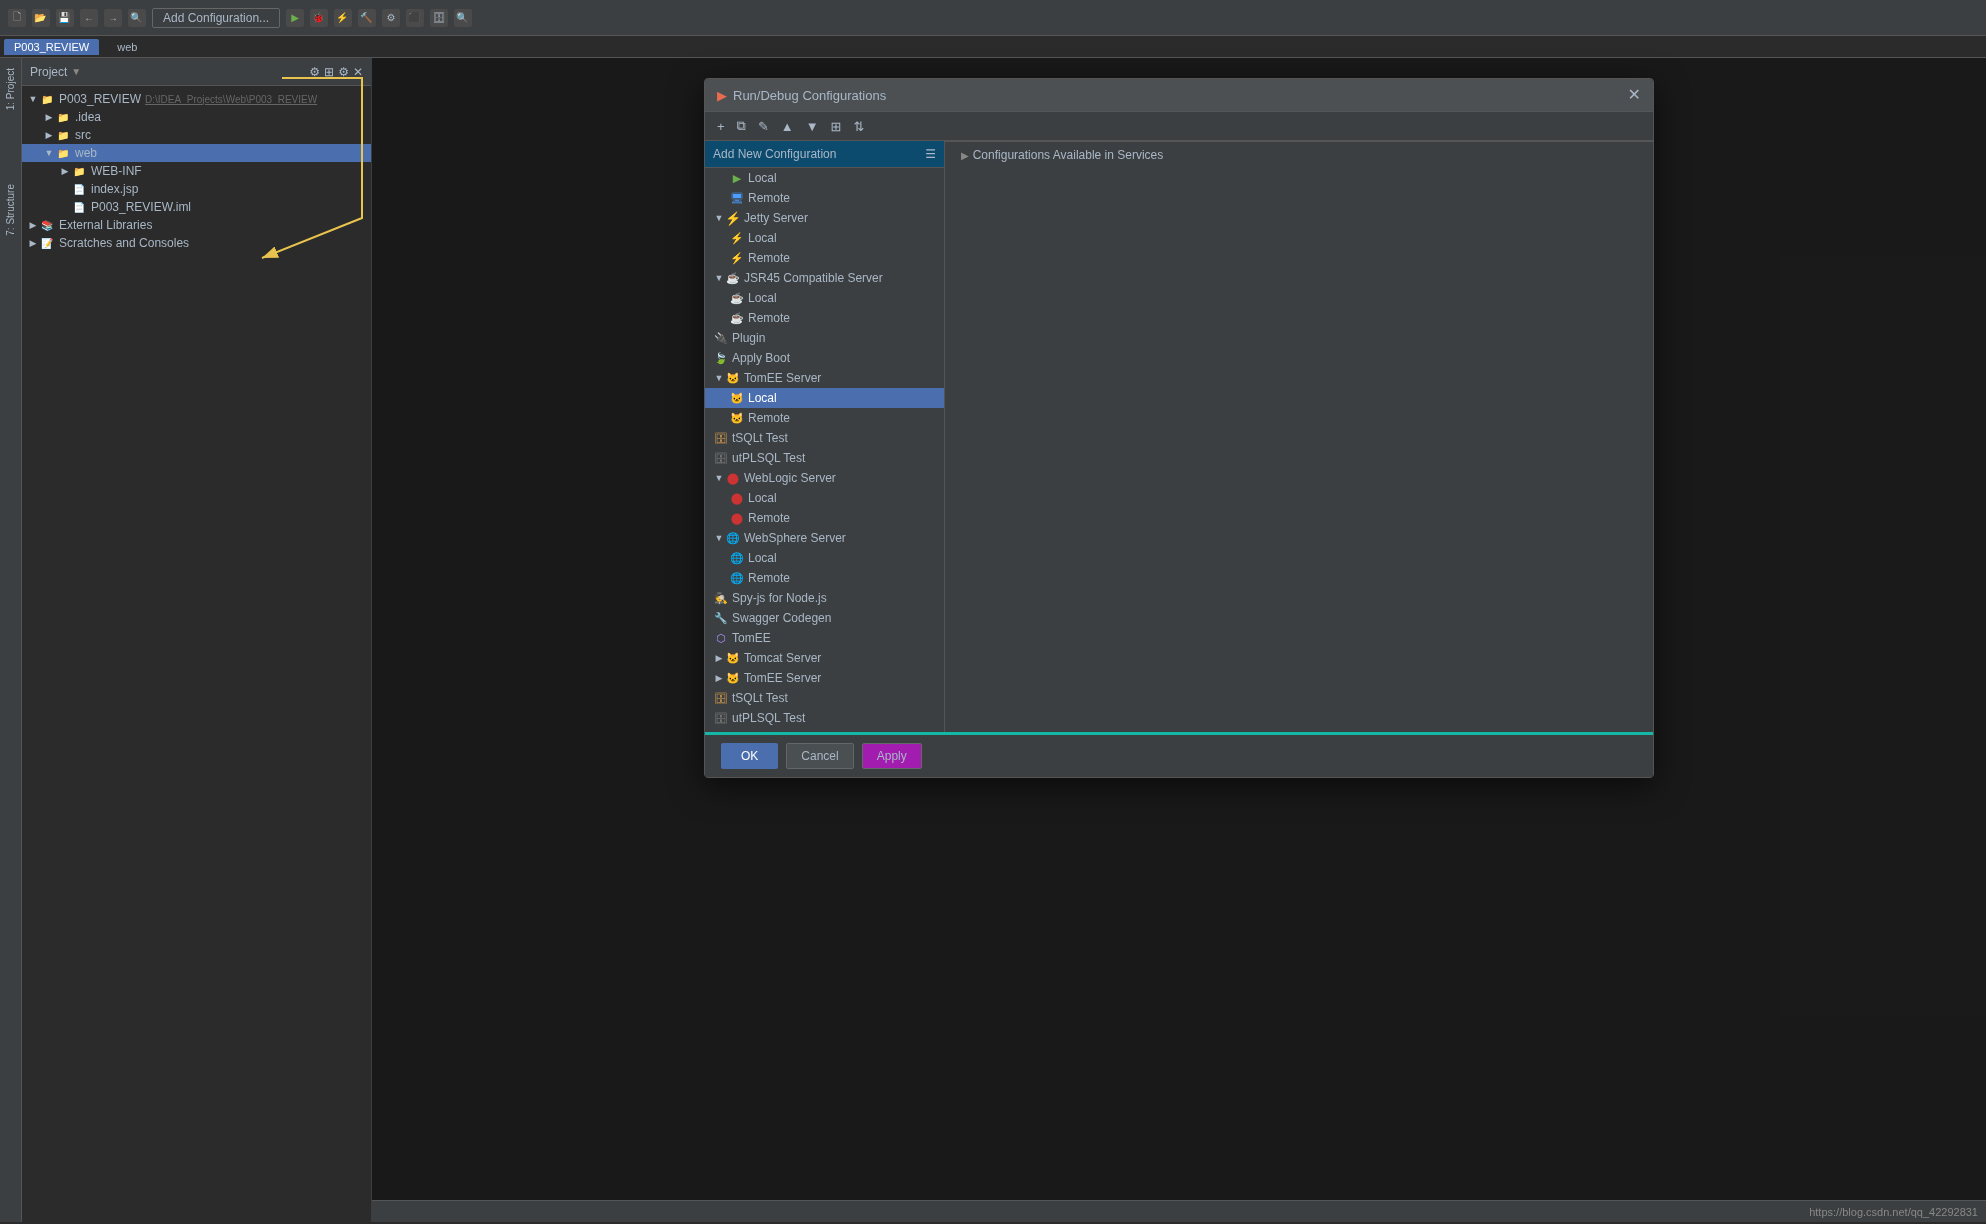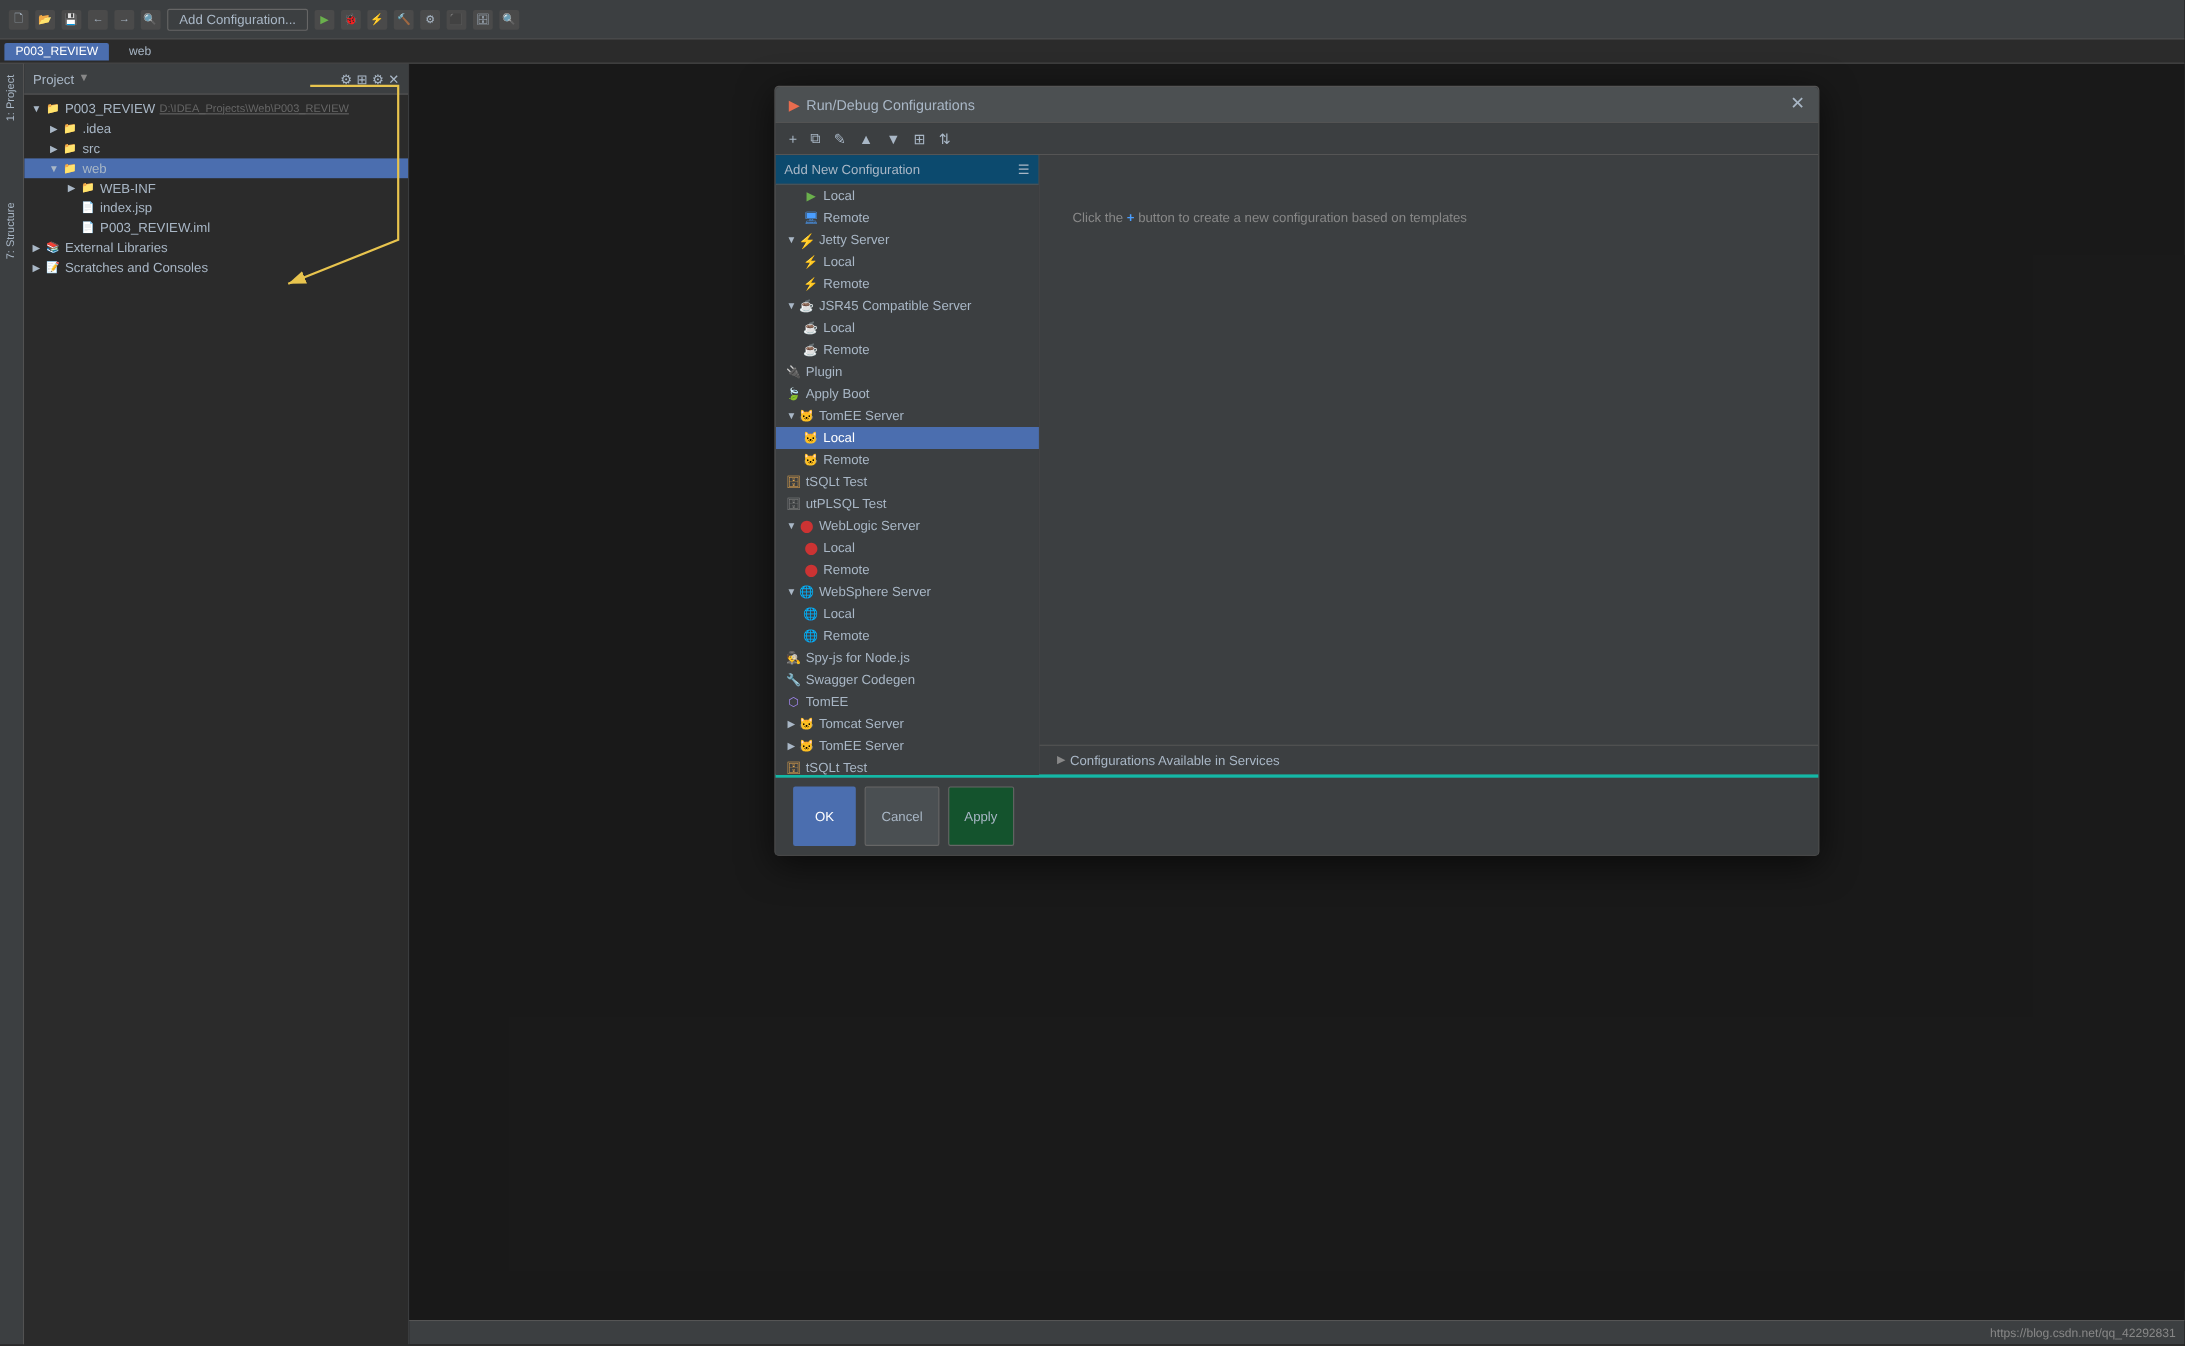--- a/index.html
+++ b/index.html
@@ -326,24 +326,24 @@
     .btn-cancel {
       background: #4a4f52;
       border: 1px solid #666;
       color: #a9b7c6;
       padding: 5px 14px;
       font-size: 12px;
       border-radius: 2px;
       cursor: pointer;
     }
     .btn-apply {
-      background: #14532d;
+      background: #a21caf;
       border: 1px solid #666;
       color: #a9b7c6;
-      padding: 19px 14px;
+      padding: 5px 14px;
       font-size: 12px;
       border-radius: 2px;
       cursor: pointer;
     }
 
     
     .status-bar {
       position: absolute;
       bottom: 0;
       left: 0;
@@ -706,25 +706,20 @@
                 <span class="ct-indent" style="width:4px;"></span>
                 <span class="ct-arrow">▶</span>
                 <span class="ct-icon ic-weblogic">⬤</span>
                 <span>WebLogic Server</span>
               </div>
 
             </div>
           </div>
 
           <div class="config-right">
-            <div class="config-right-content">
-              <p class="hint-text">
-                Click the <span class="hint-plus">+</span> button to create a new configuration based on templates
-              </p>
-            </div>
 
             <div class="config-available">
               <span class="config-available-arrow">▶</span>
               <span>Configurations Available in Services</span>
             </div>
 
           </div>
         </div>
 
         <div class="dialog-footer">

